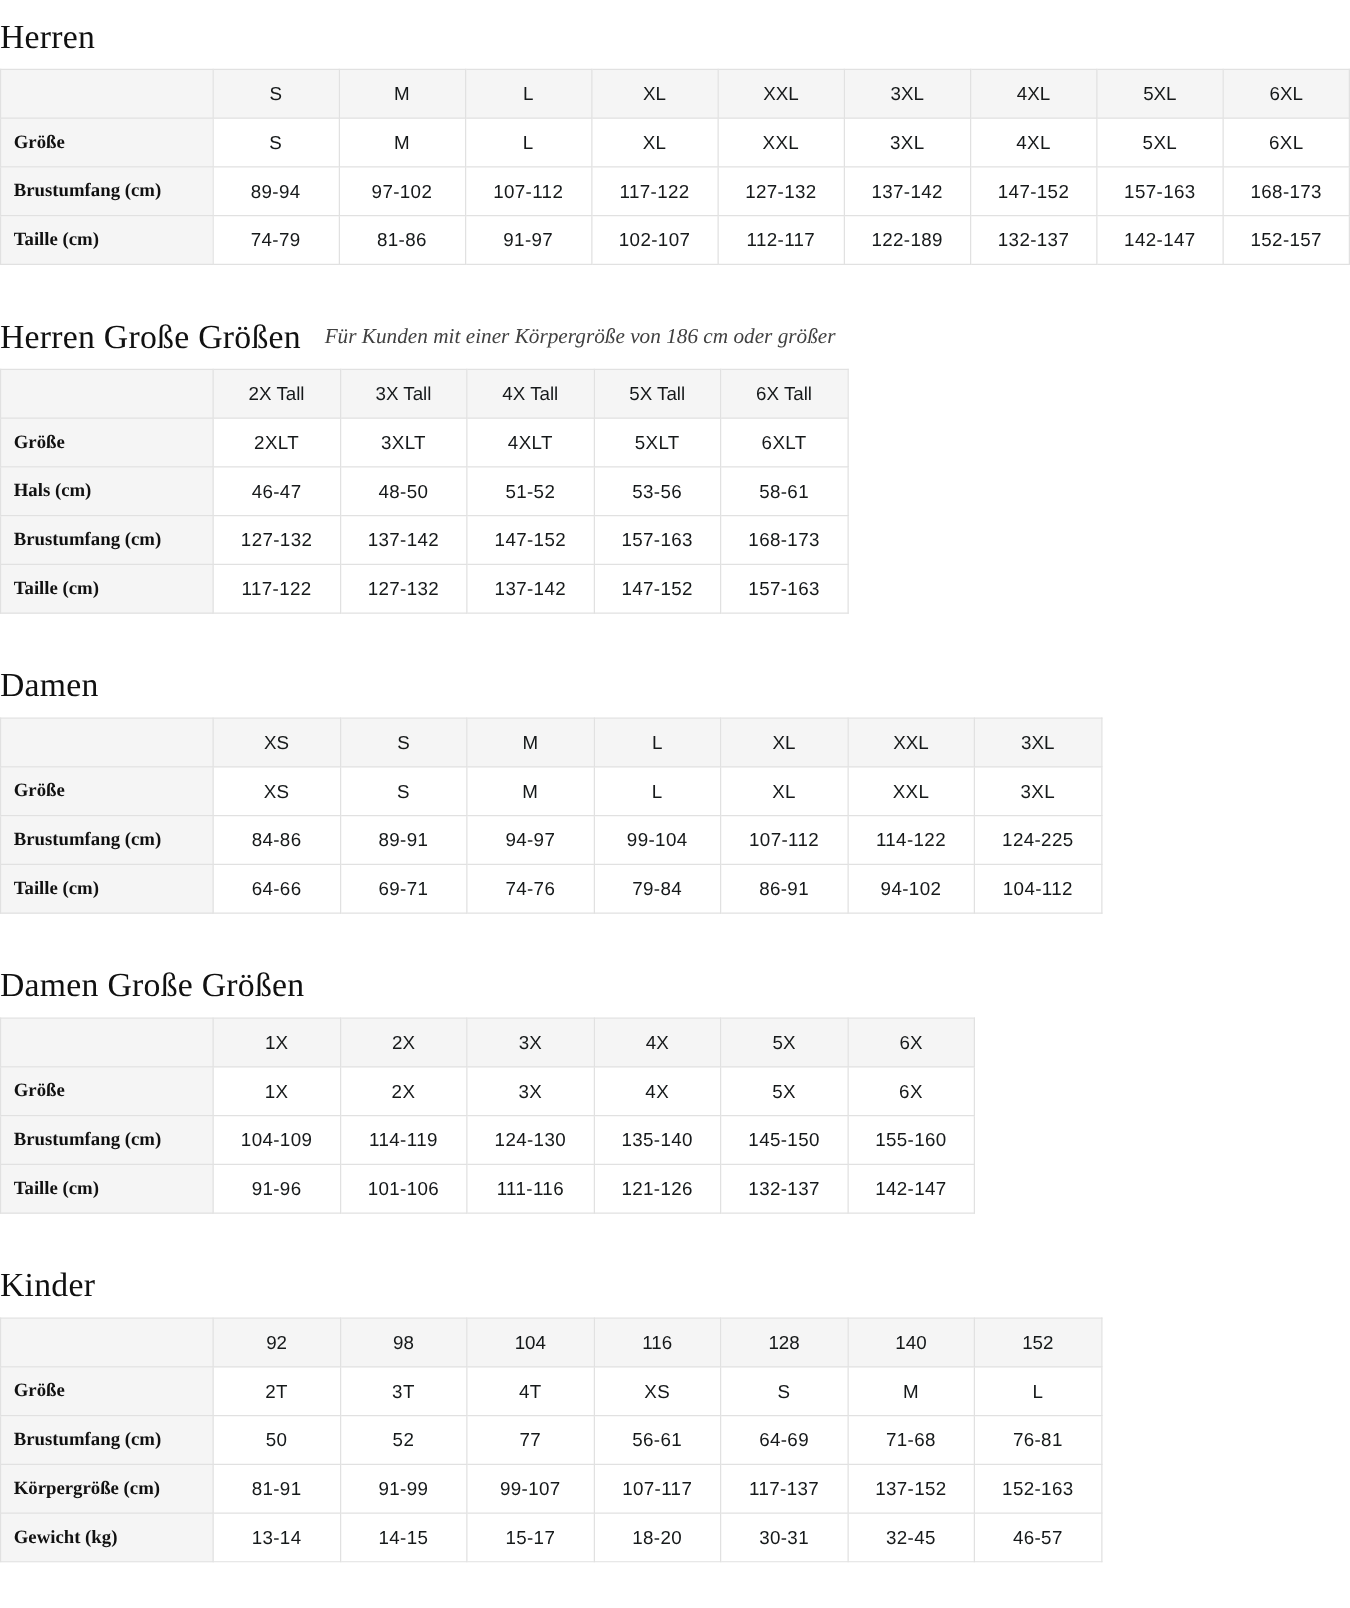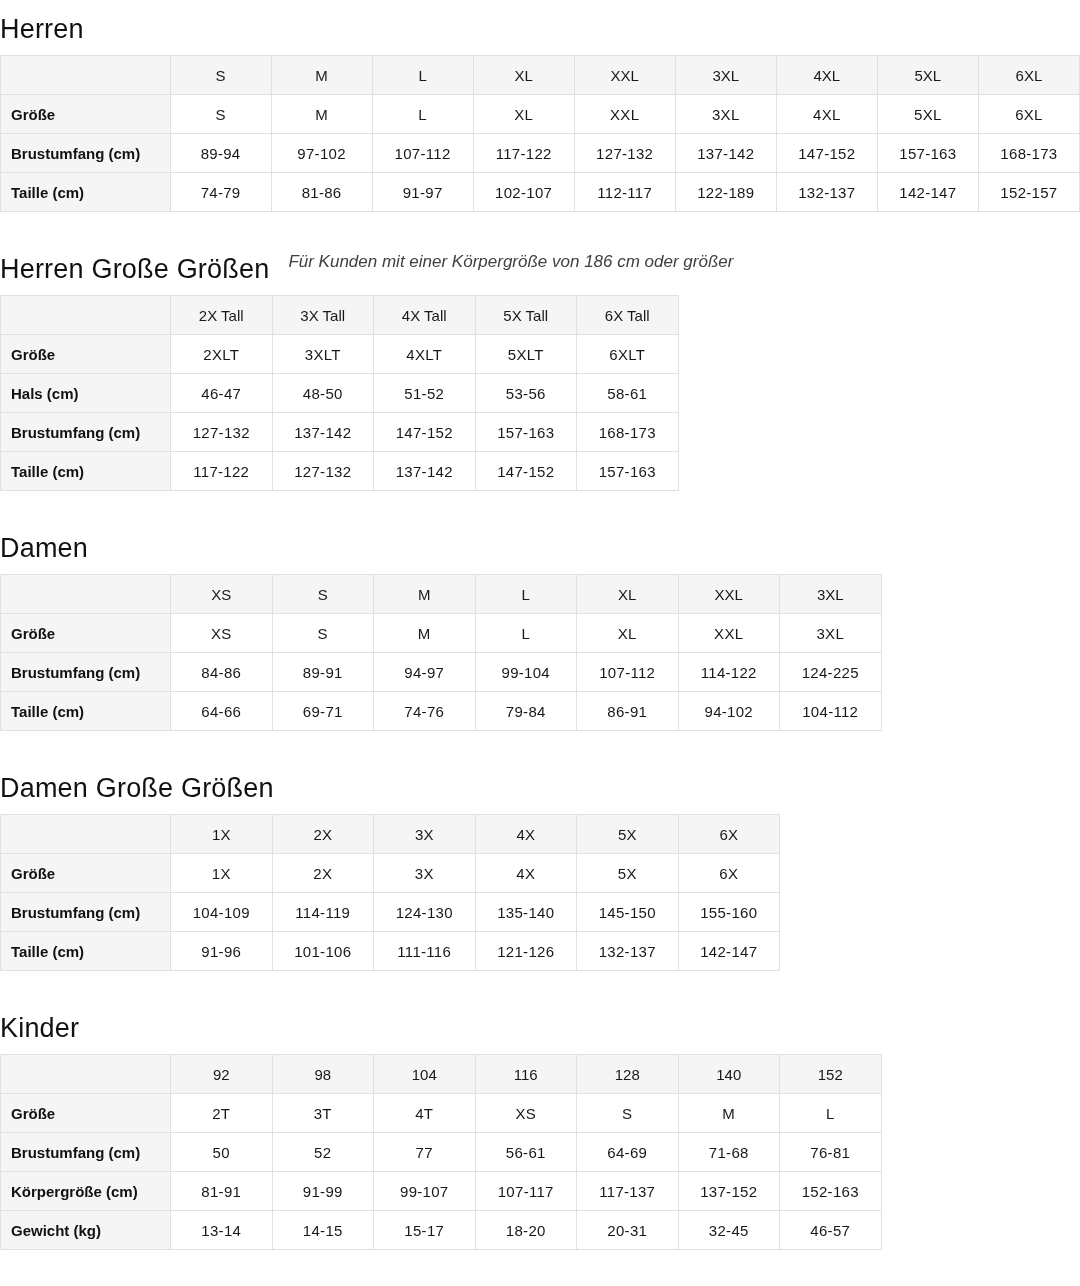--- a/index.html
+++ b/index.html
@@ -15,23 +15,24 @@
     padding-top: 12px;
   }
   .chart-section {
     margin: 0;
   }
   .chart-section + .chart-section {
     margin-top: 40px;
   }
   .title-row {
     display: flex;
-    align-items: flex-start;
+    align-items: center;
     gap: 19px;
     margin: 0 0 9px 0;
+    font-family: Liberation Serif, serif;
   }
   .section-title {
     font-size: 27px;
     font-weight: 400;
     line-height: 34px;
     margin: 0;
     color: #111111;
     letter-spacing: 0.2px;
     white-space: nowrap;
   }
@@ -59,20 +60,21 @@
     font-weight: 400;
     text-align: center;
     color: #16191a;
   }
   table.size-table th.row-label {
     background: #f5f5f5;
     font-weight: 700;
     text-align: left;
     padding-left: 10px;
     color: #111111;
+    font-family: Liberation Serif, serif;
   }
   table.size-table td.value-cell {
     background: #ffffff;
     text-align: center;
     color: #16191a;
     letter-spacing: 0.3px;
   }
 </style>
 </head>
 <body>
@@ -383,20 +385,20 @@
             <td class="value-cell">117-137</td>
             <td class="value-cell">137-152</td>
             <td class="value-cell">152-163</td>
           </tr>
           <tr>
             <th class="row-label">Gewicht (kg)</th>
             <td class="value-cell">13-14</td>
             <td class="value-cell">14-15</td>
             <td class="value-cell">15-17</td>
             <td class="value-cell">18-20</td>
-            <td class="value-cell">20-31</td>
+            <td class="value-cell">30-31</td>
             <td class="value-cell">32-45</td>
             <td class="value-cell">46-57</td>
           </tr>
         </tbody>
       </table>
     </section>
   </main>
 
 </body></html>

